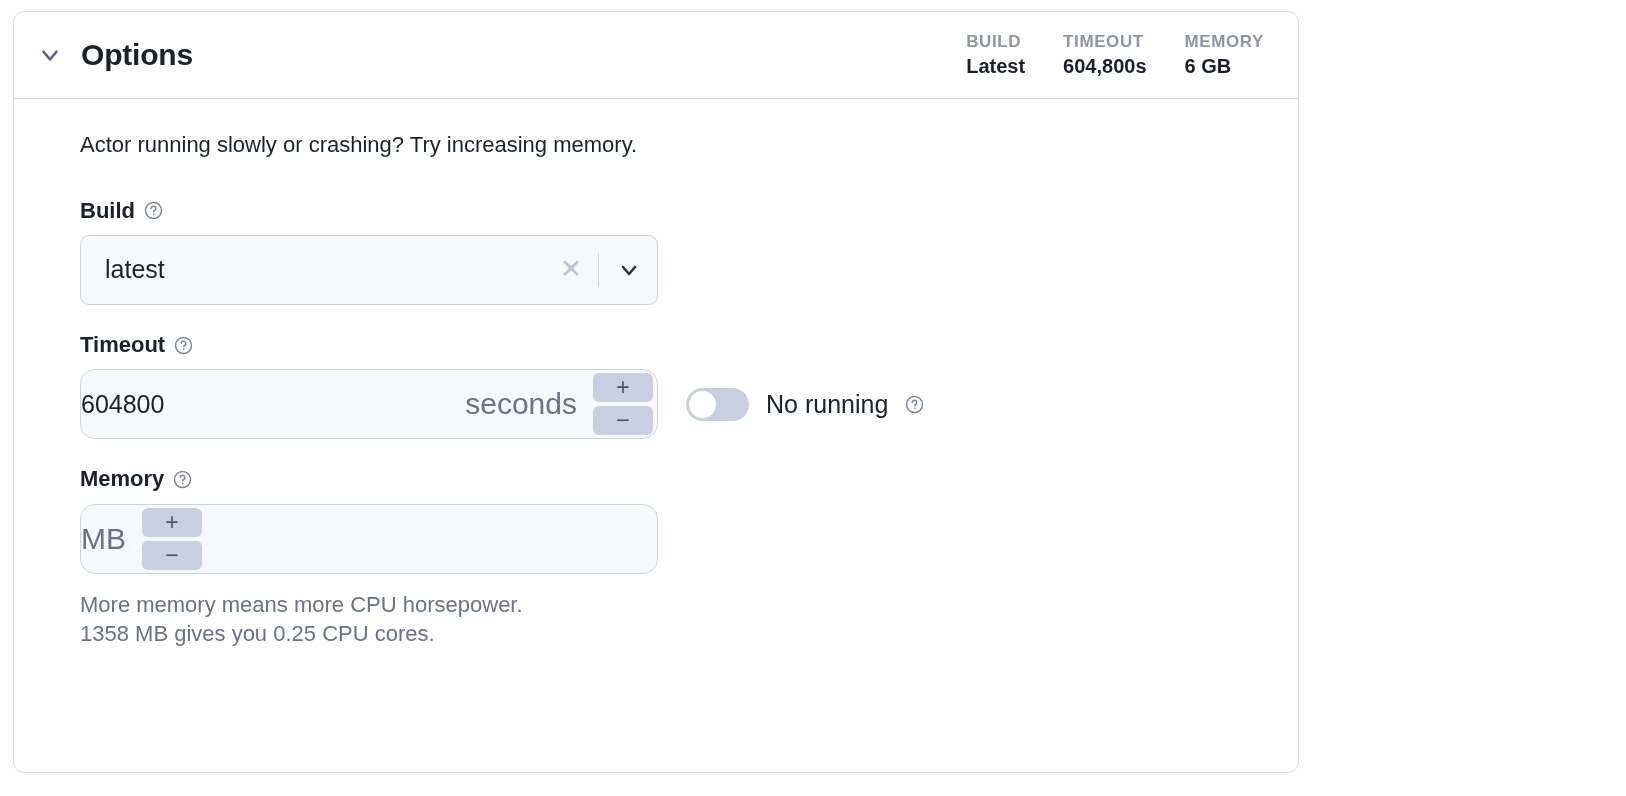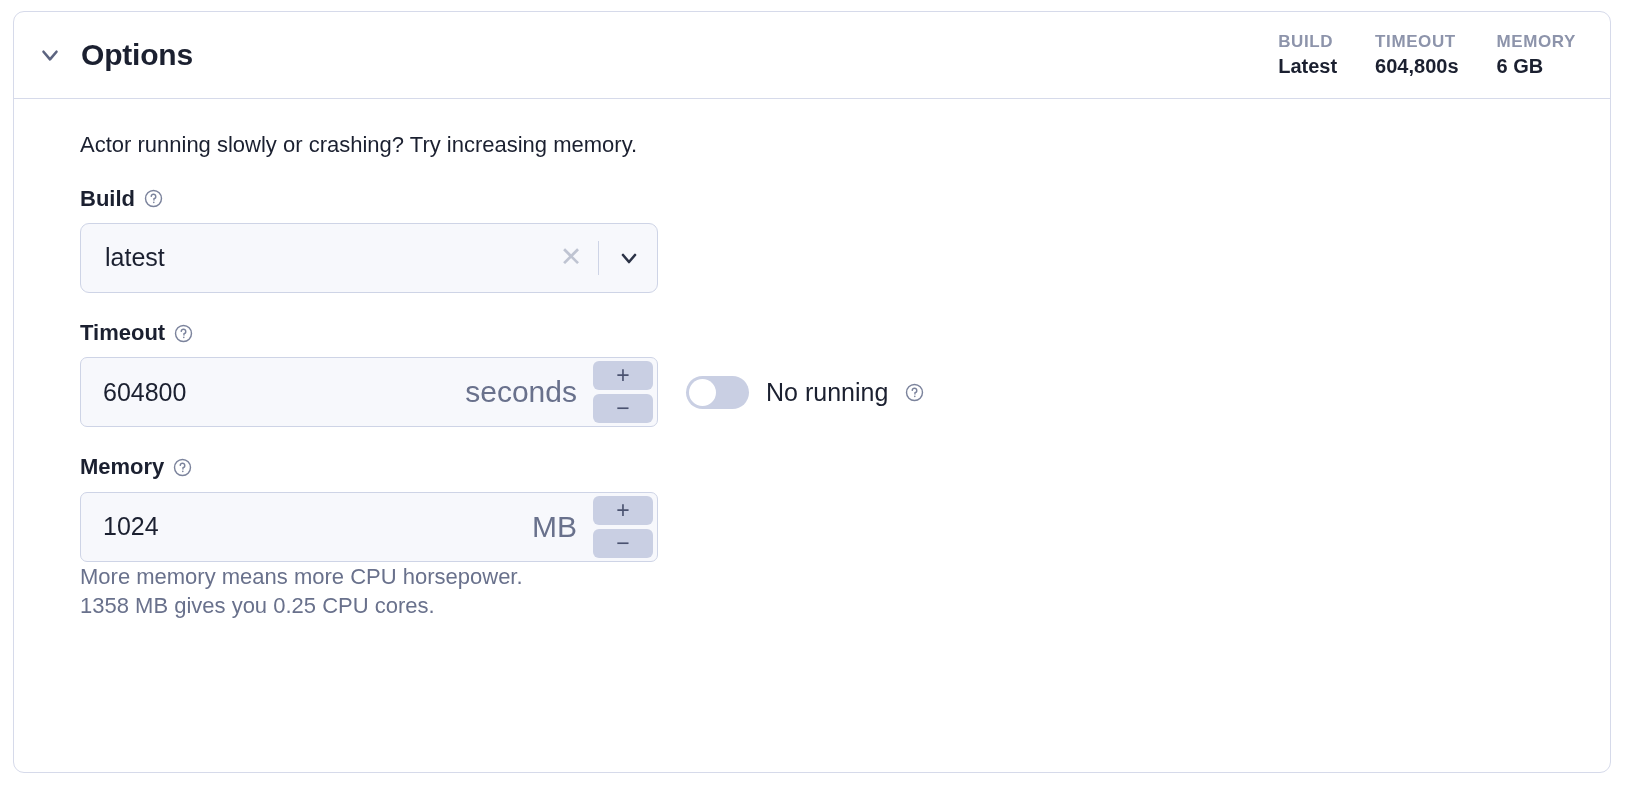--- a/index.html
+++ b/index.html
@@ -12,21 +12,21 @@
   }
   body {
     font-family: "Liberation Sans", sans-serif;
     -webkit-font-smoothing: antialiased;
   }
 
   .card {
     position: absolute;
     left: 13px;
     top: 11px;
-    width: 1598px;
+    width: 1286px;
     height: 762px;
     box-sizing: border-box;
     border: 1px solid #d6daea;
     border-radius: 11px;
     background: #ffffff;
   }
 
   
   .card-header {
     position: relative;
@@ -87,21 +87,21 @@
   }
 
   
   .card-body {
     padding: 32px 0 0 66px;
   }
   .intro-text {
     font-size: 22px;
     color: #1b2030;
     line-height: 1.3;
-    margin: 0 0 26px 0;
+    margin: 0 0 38px 0;
   }
 
   .field-label-row {
     display: flex;
     align-items: center;
     gap: 9px;
     margin-bottom: 11px;
   }
   .field-label {
     font-size: 22px;
@@ -172,24 +172,23 @@
     gap: 28px;
     margin-bottom: 27px;
   }
   .number-control {
     position: relative;
     width: 578px;
     height: 70px;
     box-sizing: border-box;
     background: #f7f8fc;
     border: 1px solid #ced4e6;
-    border-radius: 7px;
-    display: flex;
-    align-items: center;
-    padding-left: 22px;
+    border-radius: 15px;
+    display: flex;
+    align-items: center;
   }
   .number-value {
     font-size: 25px;
     color: #1b2030;
     flex: 1;
     border: none;
     background: transparent;
     outline: none;
     font-family: "Liberation Sans", sans-serif;
     padding: 0;
@@ -252,21 +251,21 @@
     font-size: 25px;
     color: #1b2030;
     white-space: nowrap;
   }
 
   
   .helper-text {
     font-size: 22px;
     color: #69718c;
     line-height: 1.33;
-    margin-top: 0;
+    margin-top: 16px;
   }
   .helper-text div { white-space: nowrap; }
 </style>
 </head>
 <body>
 
 <div class="card">
 
   <div class="card-header">
     <div class="header-left">
@@ -362,21 +361,20 @@
         <svg width="19" height="19" viewBox="0 0 20 20" fill="none" stroke="#7b839c" stroke-width="1.5">
           <circle cx="10" cy="10" r="8.4"></circle>
           <path d="M7.6 7.7a2.4 2.4 0 1 1 2.9 2.6v1.3" stroke-linecap="round"></path>
           <circle cx="10.3" cy="14.1" r="0.85" fill="#7b839c" stroke="none"></circle>
         </svg>
       </span>
     </div>
 
     <div class="number-row" style="margin-bottom:0;">
       <div class="number-control">
-        <input class="number-value" type="text" value="1024" style="">
         <span class="number-unit">MB</span>
         <span class="stepper">
           <button class="stepper-btn">+</button>
           <button class="stepper-btn">−</button>
         </span>
       </div>
     </div>
 
     <div class="helper-text">
       <div>More memory means more CPU horsepower.</div>

